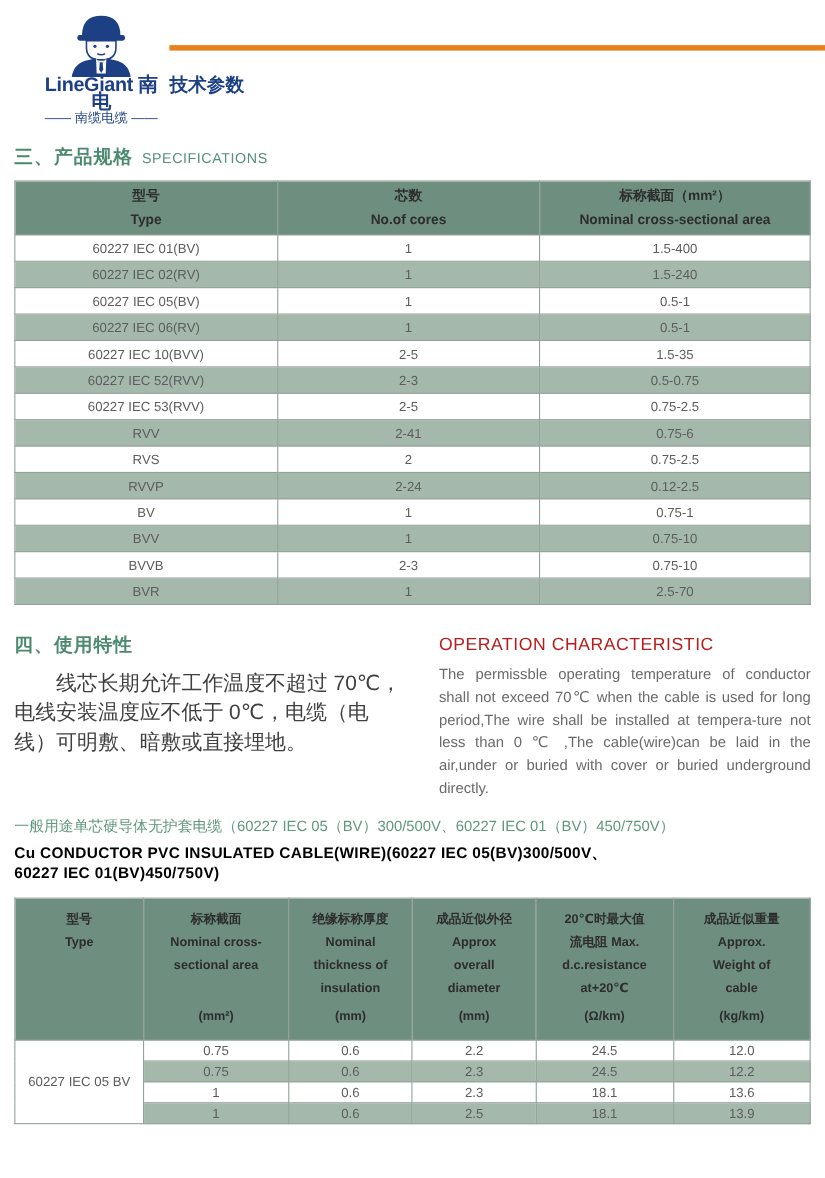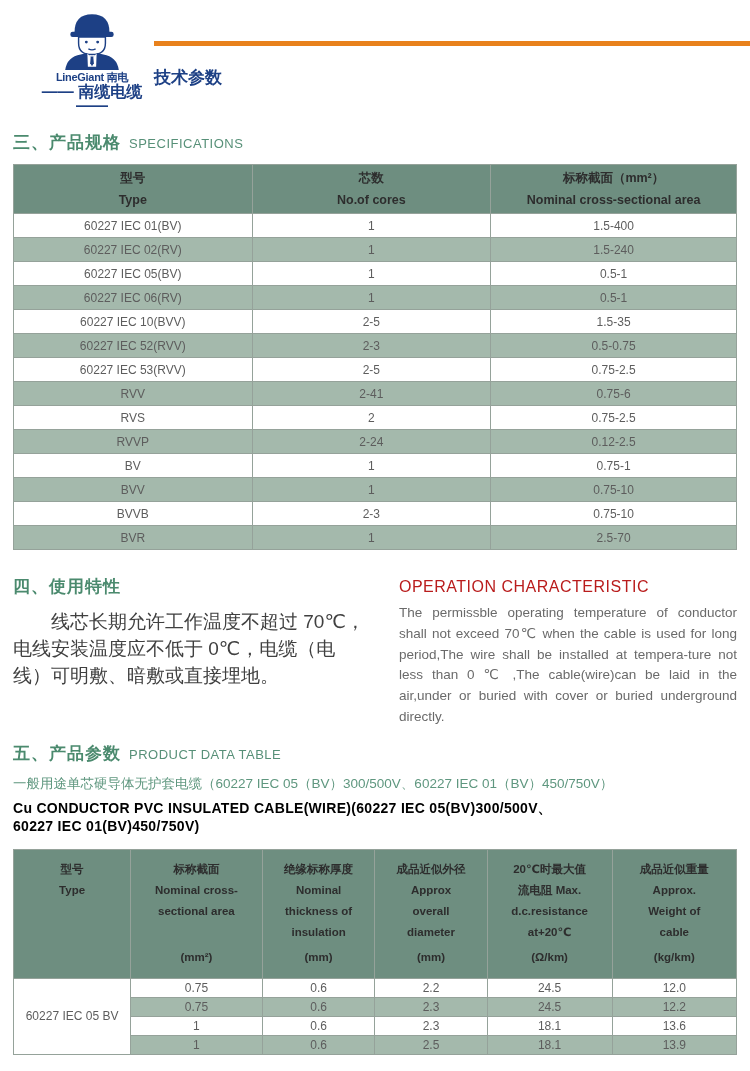--- a/index.html
+++ b/index.html
@@ -7,22 +7,22 @@
   body { font-family: "Liberation Sans", "DejaVu Sans", sans-serif; }
   .page {
     position: relative; width: 750px; height: 1071px;
     margin: 0 auto; background: #ffffff; overflow: hidden;
   }
 
   
   .hdr { display: flex; padding: 8px 0 0 36px; height: 104px; }
   .logo { width: 112px; text-align: center; color: #1d4085; flex: 0 0 auto; }
   .logo svg { display: block; margin: 0 auto; }
-  .logo-brand { font-size: 11px; font-weight: bold; letter-spacing: -0.3px; line-height: 15px; }
-  .logo-sub { font-size: 16px; font-weight: bold; line-height: 14px; }
+  .logo-brand { font-size: 18px; font-weight: bold; letter-spacing: -0.3px; line-height: 15px; }
+  .logo-sub { font-size: 12px; font-weight: normal; line-height: 14px; }
   .hdr-right { flex: 1 1 auto; margin-left: 6px; }
   .accent-rule { height: 5px; background: #e8811c; margin-top: 33px; }
   .page-title { font-size: 17px; font-weight: bold; color: #1d4085; margin-top: 20px; }
 
   
   .sec { margin: 0 13px; }
   .sec-h { display: flex; align-items: baseline; gap: 8px; }
   .sec-h .zh { font-size: 17px; font-weight: bold; color: #4b8a6e; letter-spacing: 1px; }
   .sec-h .en { font-size: 13px; color: #579078; letter-spacing: 0.5px; }
 
@@ -201,24 +201,20 @@
       <h2>四、使用特性</h2>
       <p>线芯长期允许工作温度不超过 70℃，电线安装温度应不低于 0℃，电缆（电线）可明敷、暗敷或直接埋地。</p>
     </div>
     <div class="usage-right">
       <h3>OPERATION CHARACTERISTIC</h3>
       <p>The permissble operating temperature of conductor shall not exceed 70℃ when the cable is used for long period,The wire shall be installed at tempera-ture not less than 0 ℃ ,The cable(wire)can be laid in the air,under or buried with cover or buried underground directly.</p>
     </div>
   </div>
 
   <div class="sec product-sec">
-    <div class="sec-h">
-      <span class="zh">五、产品参数</span>
-      <span class="en">PRODUCT DATA TABLE</span>
-    </div>
     <div class="sub-zh">一般用途单芯硬导体无护套电缆（60227 IEC 05（BV）300/500V、60227 IEC 01（BV）450/750V）</div>
     <div class="sub-en">
       <div>Cu CONDUCTOR PVC INSULATED CABLE(WIRE)(60227 IEC 05(BV)300/500V、</div>
       <div>60227 IEC 01(BV)450/750V)</div>
     </div>
     <table class="product-table">
       <colgroup>
         <col style="width:16.2%">
           <col style="width:18.2%">
           <col style="width:15.6%">

